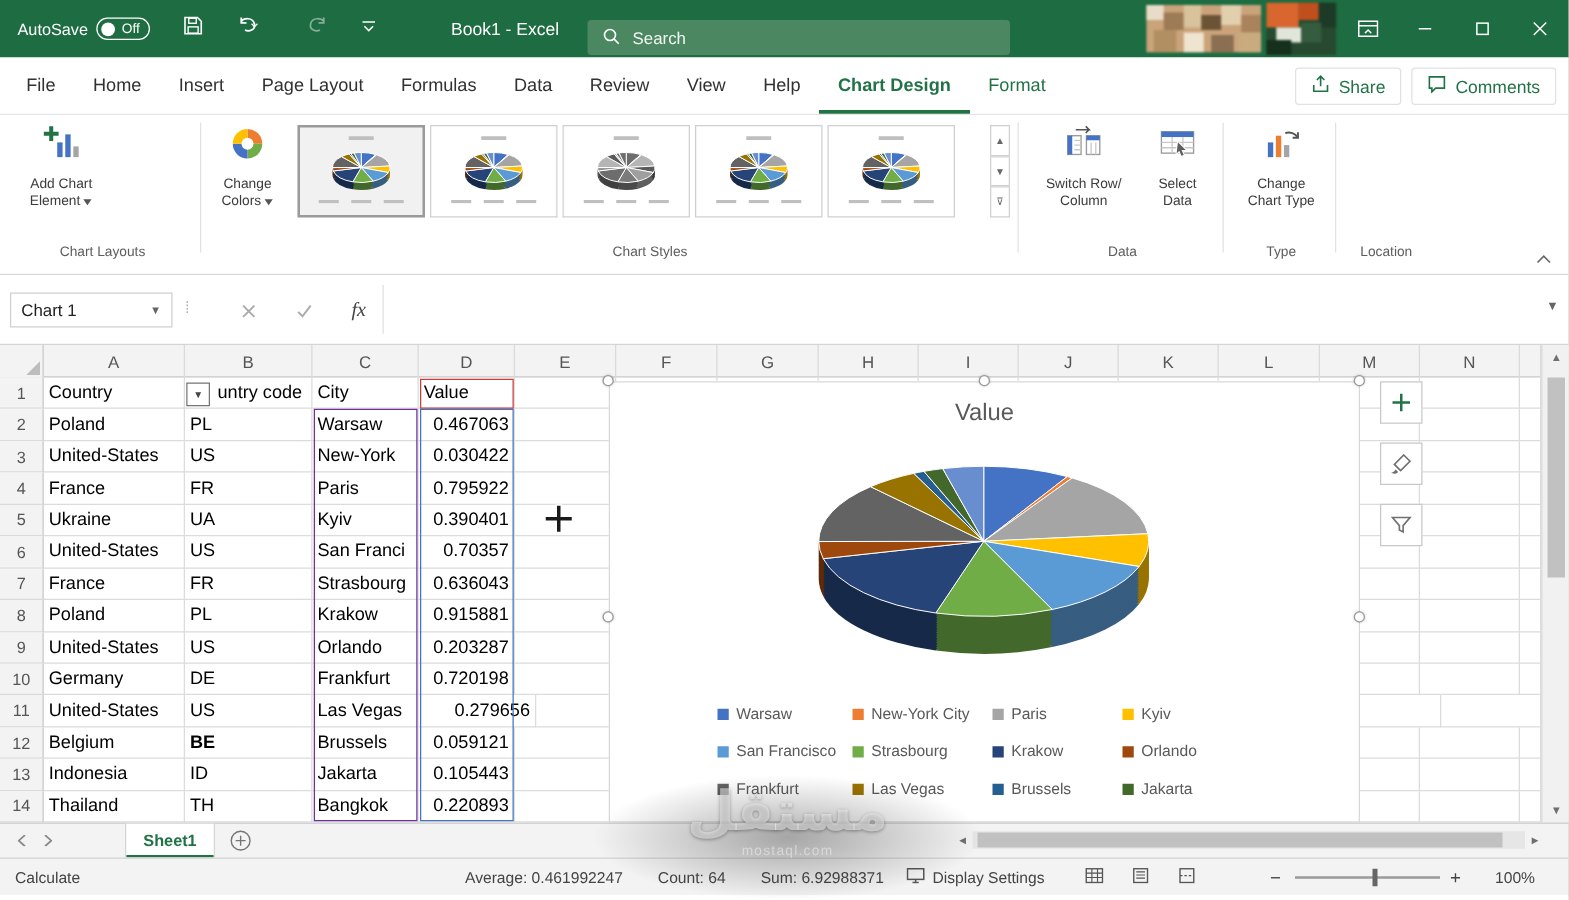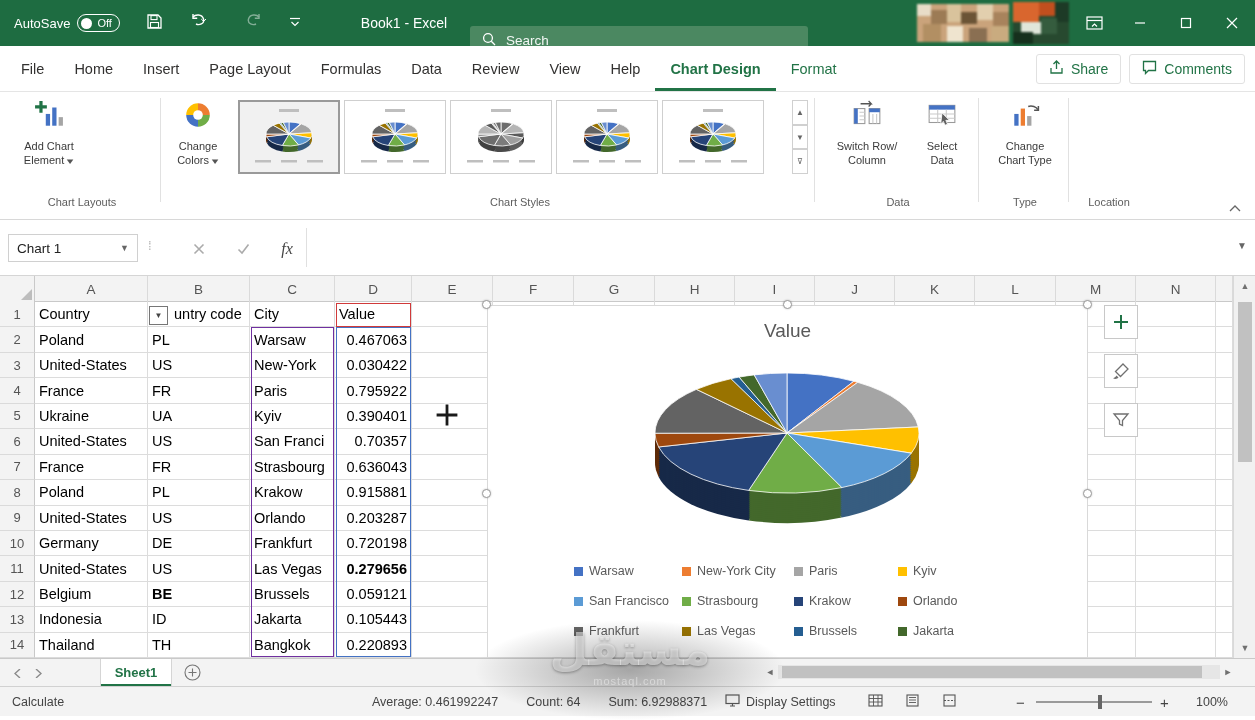--- a/index.html
+++ b/index.html
@@ -6,21 +6,21 @@
   body{font-family:"Liberation Sans",sans-serif;background:#777}
   #app{position:relative;width:1255px;height:720px;background:#fff;overflow:hidden}
 
   
   .titlebar{position:absolute;top:0;left:0;width:1255px;height:46px;background:#1E6C41;color:#fff;display:flex;align-items:center}
   .tb-left{display:flex;align-items:center;gap:26px;padding-left:14px}
   .autosave{display:flex;align-items:center;gap:7px;font-size:13px}
   .as-pill{display:flex;align-items:center;gap:5px;border:1px solid #fff;border-radius:9px;height:18px;padding:0 7px 0 3px;font-size:11px}
   .as-dot{width:11px;height:11px;border-radius:50%;background:#fff}
   .wb-title{font-size:14px;margin-left:34px;white-space:nowrap}
-  .searchbox{position:absolute;left:470px;top:26px;width:338px;height:28px;background:#4B8861;border-radius:3px;display:flex;align-items:center;gap:10px;padding-left:12px;font-size:13.5px;color:#f2f7f4}
+  .searchbox{position:absolute;left:470px;top:16px;width:338px;height:28px;background:#4B8861;border-radius:3px;display:flex;align-items:center;gap:10px;padding-left:12px;font-size:13.5px;color:#f2f7f4}
   .tb-right{position:absolute;right:0;top:0;height:46px;display:flex;align-items:stretch}
   .winbtn{width:46px;display:flex;align-items:center;justify-content:center}
   .mosaic{filter:blur(1px)}
   .dim{opacity:.45}
 
   
   .tabrow{position:absolute;top:46px;left:0;width:1255px;height:46px;background:#fff;display:flex;align-items:stretch;border-bottom:1px solid #E5E5E5}
   #ribbon-tabs{display:flex;align-items:stretch;padding-left:6px}
   .rtab{display:flex;align-items:center;padding:0 15px;font-size:14.5px;color:#323130;cursor:default;white-space:nowrap}
   .rtab.accent{color:#217346}
@@ -838,21 +838,21 @@
           <div class="cell" style="width: 81px;"></div>
           <div class="cell" style="width: 80px;"></div>
           <div class="cell" style="width: 80px;"></div>
           <div class="cell" style="width: 17px;"></div>
         </div>
         <div class="grow">
           <div class="rowhdr">11</div>
           <div class="cell" style="width: 113px;">United-States</div>
           <div class="cell" style="width: 102px;">US</div>
           <div class="cell" style="width: 85px;">Las Vegas</div>
-          <div class="cell num" style="width: 77px; font-weight: bold;">0.279656</div>
+          <div class="cell num" style="width: 94px;">0.279656</div>
           <div class="cell" style="width: 81px;"></div>
           <div class="cell" style="width: 81px;"></div>
           <div class="cell" style="width: 81px;"></div>
           <div class="cell" style="width: 80px;"></div>
           <div class="cell" style="width: 80px;"></div>
           <div class="cell" style="width: 80px;"></div>
           <div class="cell" style="width: 80px;"></div>
           <div class="cell" style="width: 81px;"></div>
           <div class="cell" style="width: 80px;"></div>
           <div class="cell" style="width: 80px;"></div>

